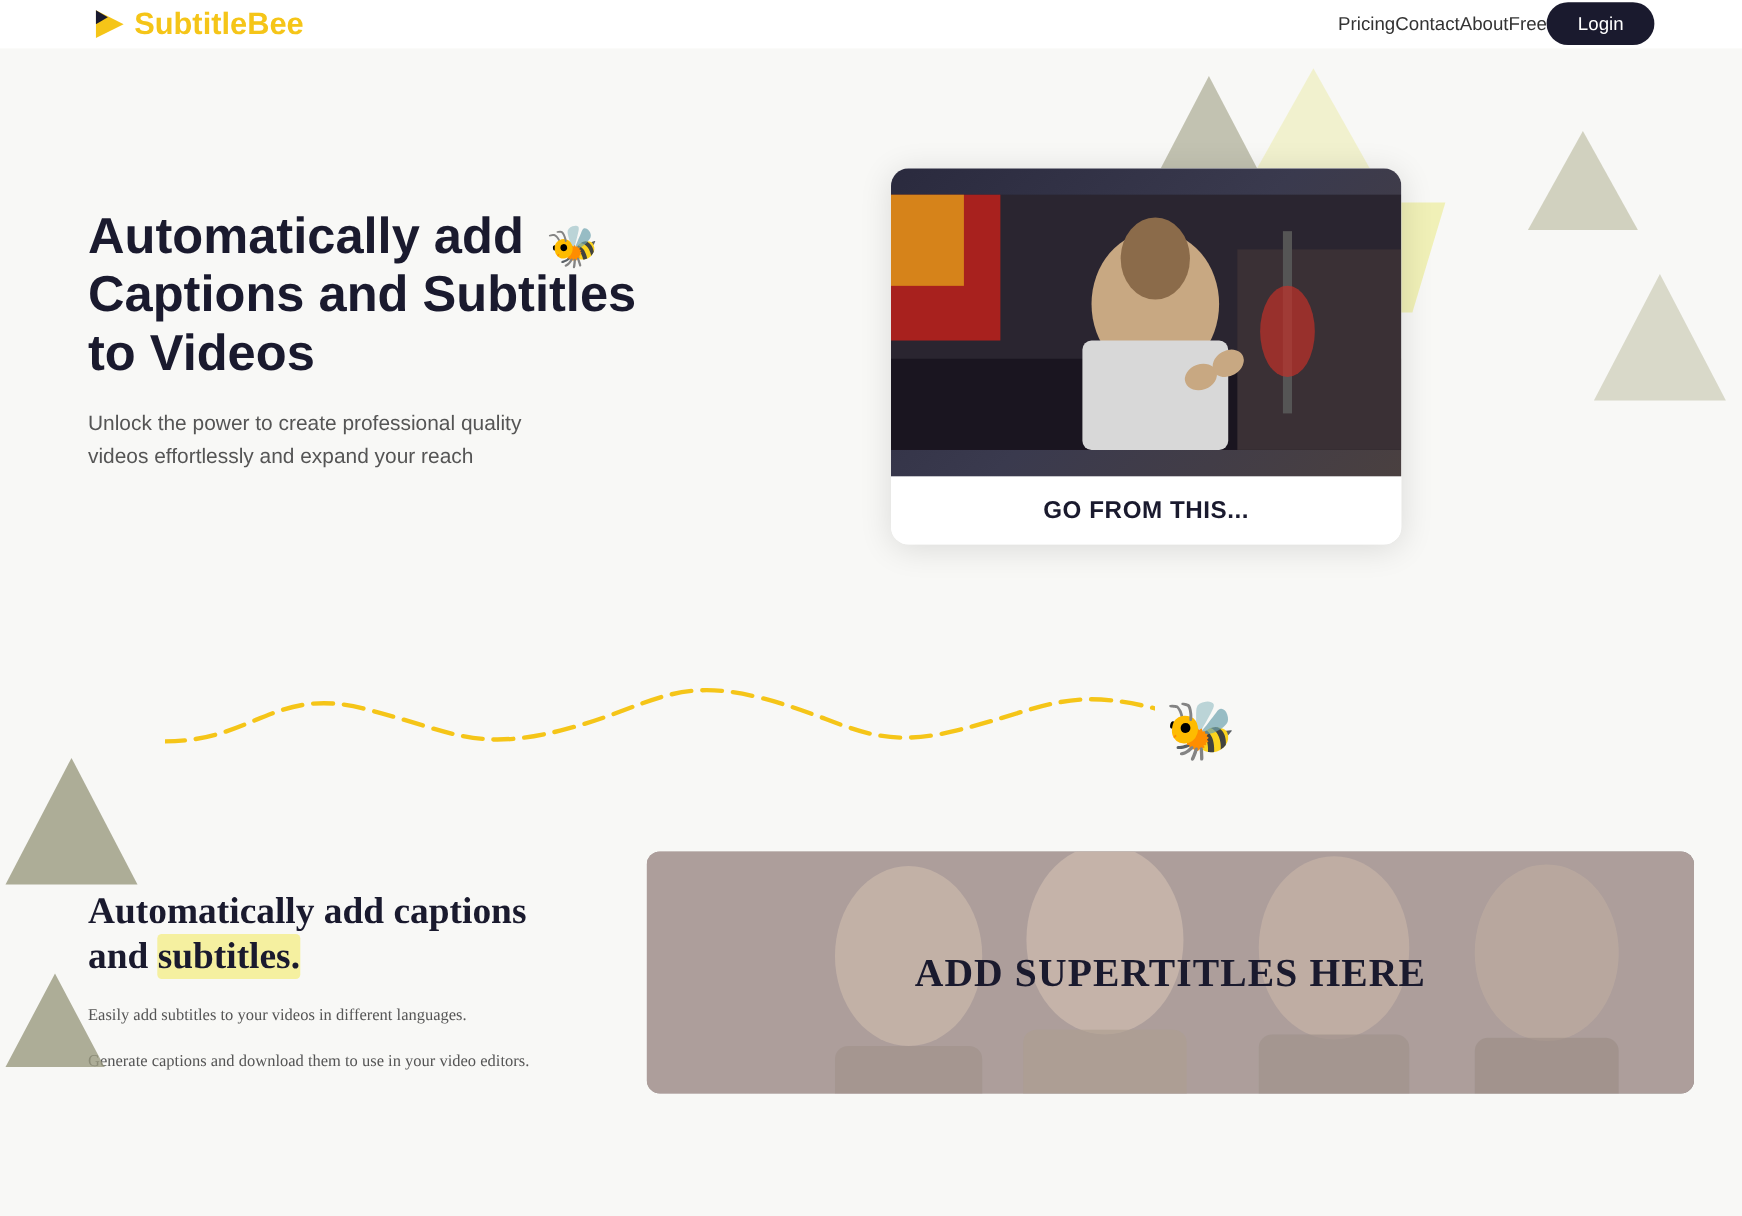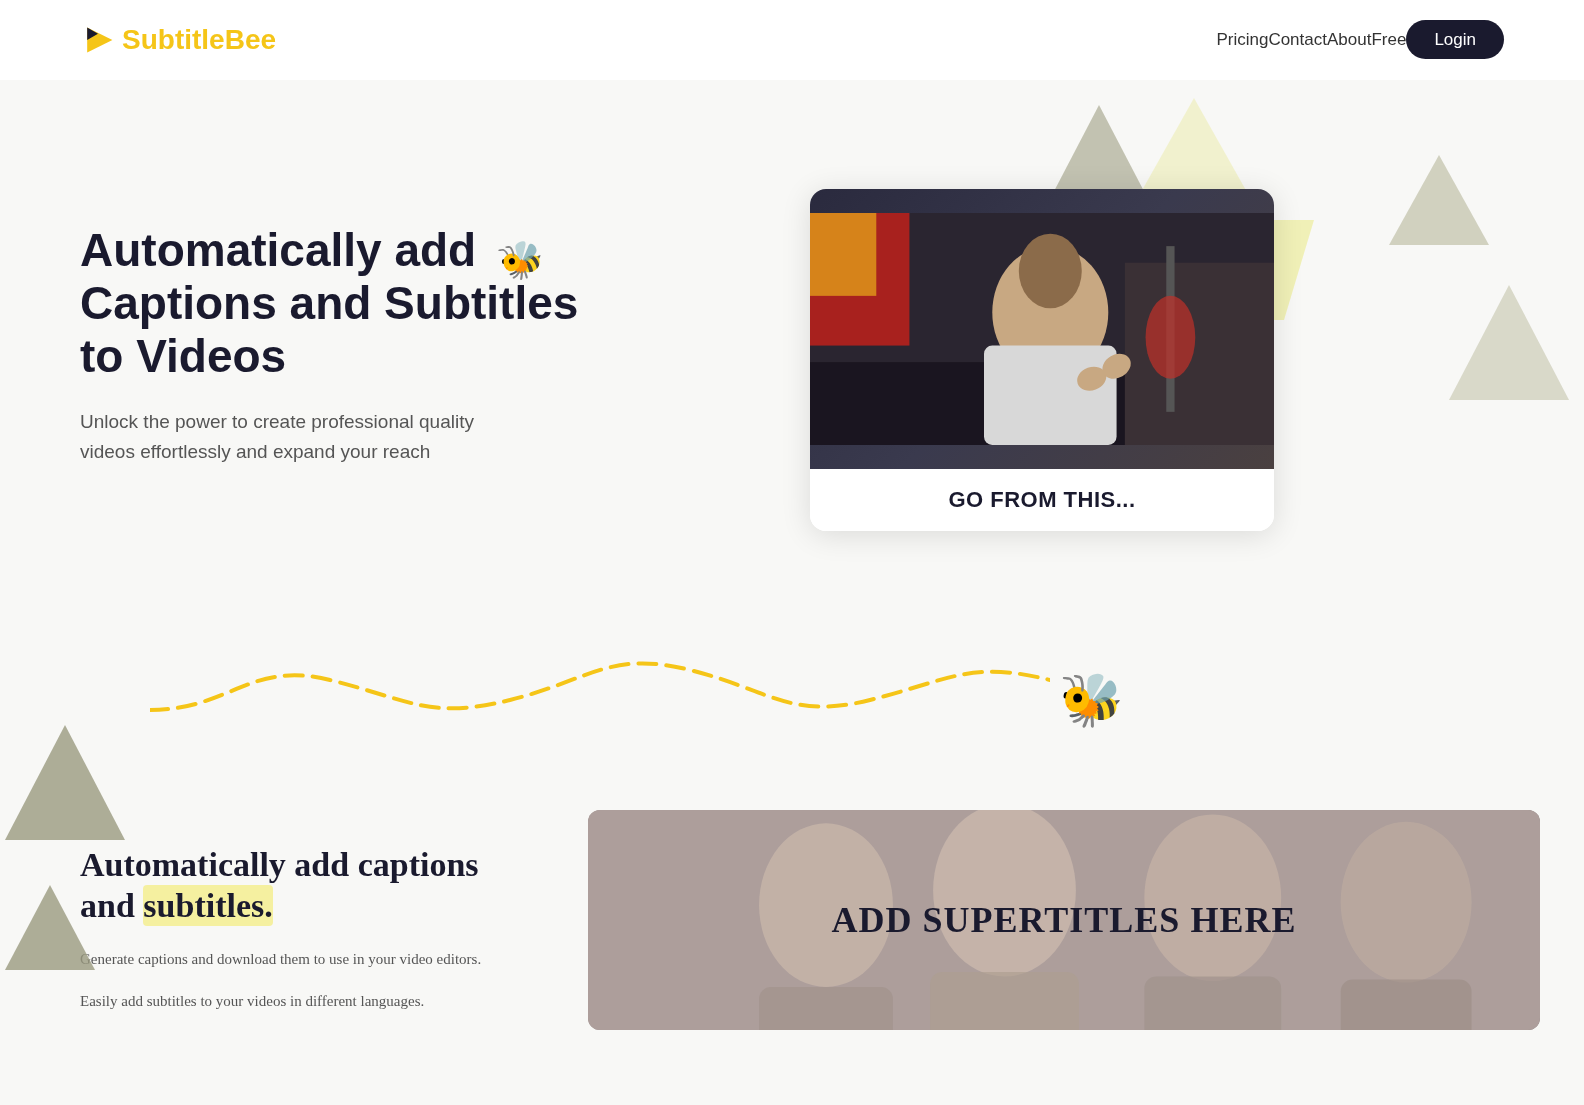--- a/index.html
+++ b/index.html
@@ -9,21 +9,21 @@
       overflow-x: hidden;
       width: 1584px;
       min-height: 1105px;
     }
 
     
     nav {
       display: flex;
       align-items: center;
       justify-content: space-between;
-      padding: 22px 80px;
+      padding: 4px 80px;
       background: #fff;
       position: relative;
       z-index: 10;
     }
     .logo {
       display: flex;
       align-items: center;
       gap: 6px;
       text-decoration: none;
     }
@@ -370,22 +370,22 @@
   </svg>
 
   <div class="bee-large">🐝</div>
 </div>
 
 <section class="features-section">
   <div class="feature-left">
     <h2 class="feature-title">
       <span>Automatically add captions and</span> <span class="feature-highlight">subtitles.</span>
     </h2>
+    <p class="feature-desc">Easily add subtitles to your videos in different languages.</p>
     <p class="feature-desc">Generate captions and download them to use in your video editors.</p>
-    <p class="feature-desc">Easily add subtitles to your videos in different languages.</p>
   </div>
   <div class="feature-right">
     <div class="feature-image-card">
 
       <svg width="100%" height="100%" viewBox="0 0 640 220" preserveAspectRatio="xMidYMid slice">
         <rect width="640" height="220" fill="#9a8a88"></rect>
 
         <ellipse cx="160" cy="100" rx="45" ry="55" fill="#c8b0a0" opacity="0.7"></ellipse>
         <rect x="115" y="155" width="90" height="65" rx="8" fill="#8a7870" opacity="0.7"></rect>
         <ellipse cx="280" cy="90" rx="48" ry="58" fill="#d0b8a8" opacity="0.65"></ellipse>

